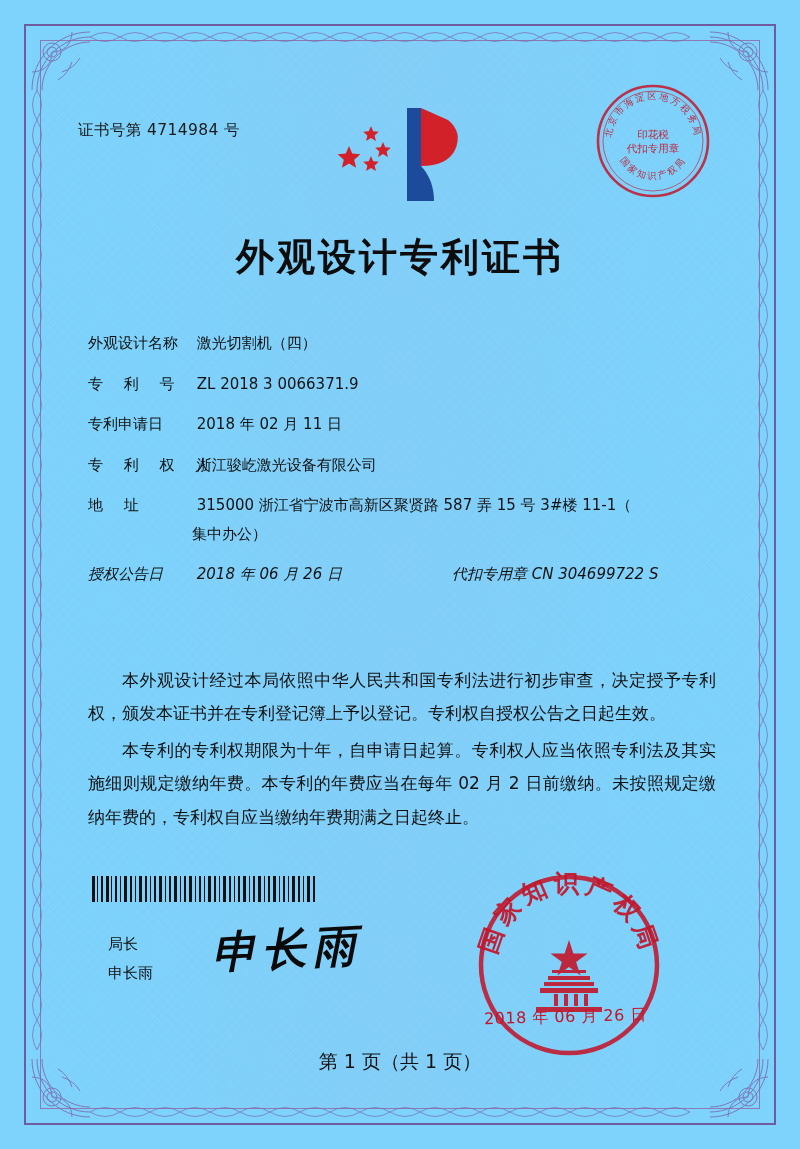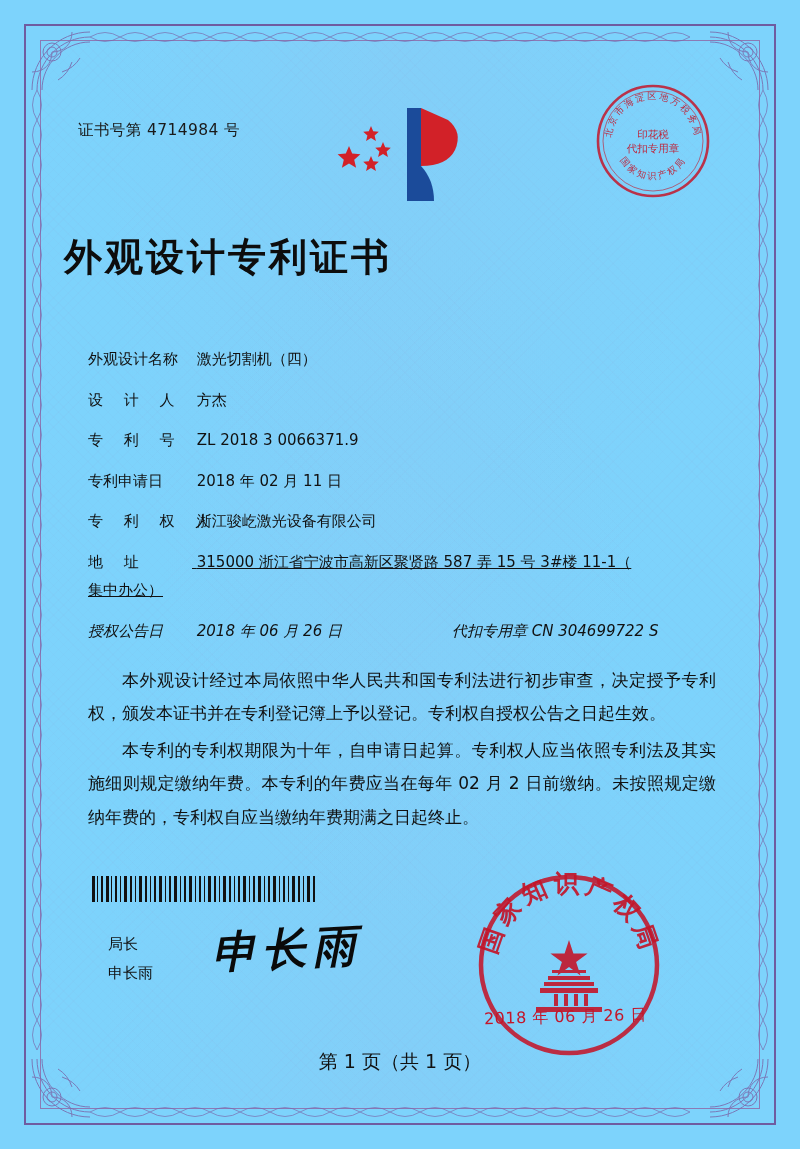--- a/index.html
+++ b/index.html
@@ -82,61 +82,62 @@
     top: 38px;
     transform: translateX(-50%);
     width: 130px;
     height: 105px;
   }
   .title {
     position: absolute;
     left: 0;
     right: 0;
     top: 168px;
-    text-align: left;
+    text-align: center;
     font-family: "DejaVu Serif", "Liberation Serif", serif;
     font-size: 38px;
     font-weight: bold;
     letter-spacing: 3px;
     color: #0d0d0d;
   }
   .stamp-tax {
     position: absolute;
     right: 24px;
     top: 18px;
     width: 118px;
     height: 118px;
   }
   .fields {
     position: absolute;
     left: 24px;
-    top: 284px;
+    top: 268px;
     width: 630px;
     font-size: 15px;
     color: #111;
   }
   .field-row {
     margin-bottom: 18px;
     line-height: 1.5;
     white-space: nowrap;
   }
   .field-label {
     display: inline-block;
     font-size: 15px;
     color: #111;
   }
   .lbl-w1 { width: 104px; }
   .lbl-w2 { width: 104px; letter-spacing: 8px; }
   .field-value {
     font-size: 15px;
     color: #111;
   }
-  .addr-row { white-space: normal; text-decoration: underline; }
+  .addr-row { white-space: normal; }
   .addr-cont {
     display: block;
+    margin-left: 104px;
     margin-top: 6px;
   }
   .two-col {
     position: relative;
     white-space: nowrap;
     font-style: italic;
   }
   .two-col .right {
     position: absolute;
     left: 364px;
@@ -323,24 +324,20 @@
 
     <div class="title">外观设计专利证书</div>
 
     <div class="fields">
 
       <div class="field-row">
         <span class="field-label lbl-w1">外观设计名称</span>
         <span class="field-value">激光切割机（四）</span>
       </div>
 
-      <div class="field-row">
-        <span class="field-label lbl-w2">设 计 人</span>
-        <span class="field-value">方杰</span>
-      </div>
 
       <div class="field-row">
         <span class="field-label lbl-w2">专 利 号</span>
         <span class="field-value">ZL 2018 3 0066371.9</span>
       </div>
 
       <div class="field-row">
         <span class="field-label lbl-w1">专利申请日</span>
         <span class="field-value">2018 年 02 月 11 日</span>
       </div>

